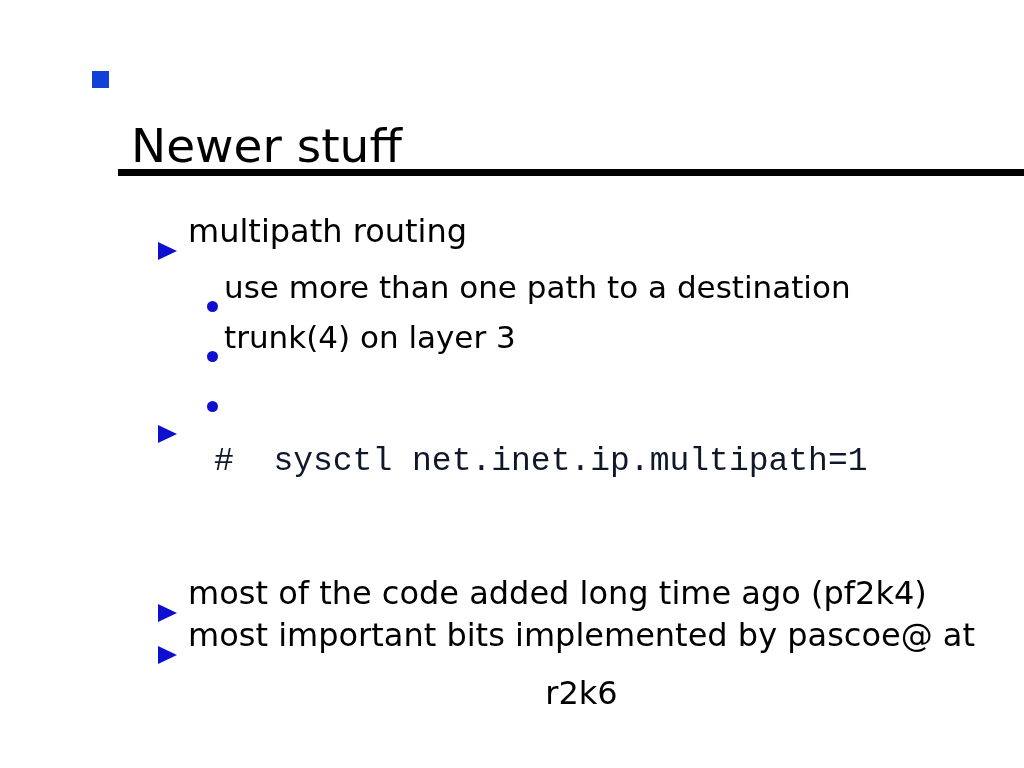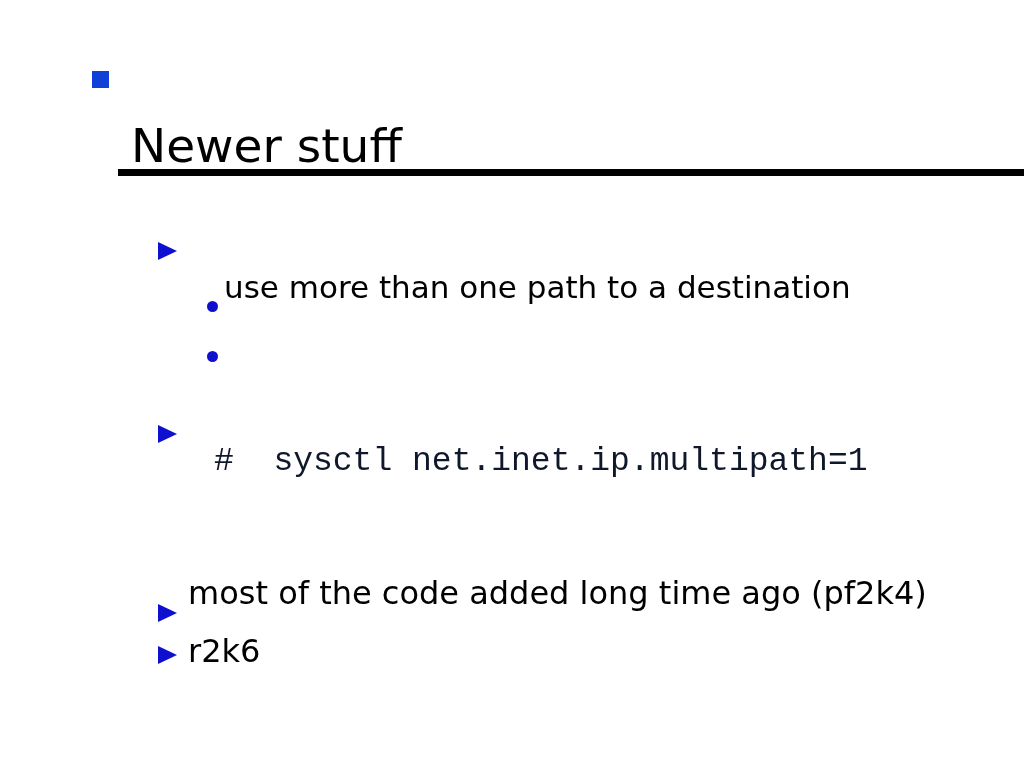--- a/index.html
+++ b/index.html
@@ -113,41 +113,47 @@
 <div class="slide">
 
   <div class="corner-square top"></div>
   <div class="corner-square bottom"></div>
 
   <h1 class="title">Newer stuff</h1>
   <div class="title-rule"></div>
 
   <div class="b1 pos-b1-a">
     <span class="tri"></span>
+    <span>multipath routing</span>
   </div>
 
   <ul class="b2-group">
     <li>
       <span class="dot"></span>
       <span>use more than one path to a destination</span>
+    </li>
+    <li>
+      <span class="dot"></span>
+      <span>trunk(4) on layer 3</span>
     </li>
     <li>
       <span class="dot"></span>
     </li>
   </ul>
 
   <div class="b1 pos-b1-b">
     <span class="tri"></span>
   </div>
 
   <div class="code-line">#  sysctl net.inet.ip.multipath=1</div>
 
   <div class="b1 pos-b1-c">
     <span class="tri"></span>
     <span>most of the code added long time ago (pf2k4)</span>
   </div>
 
   <div class="b1 pos-b1-d">
     <span class="tri"></span>
+    <span>most important bits implemented by pascoe@ at</span>
     <span class="line2">r2k6</span>
   </div>
 
 </div>
 
 </body></html>

